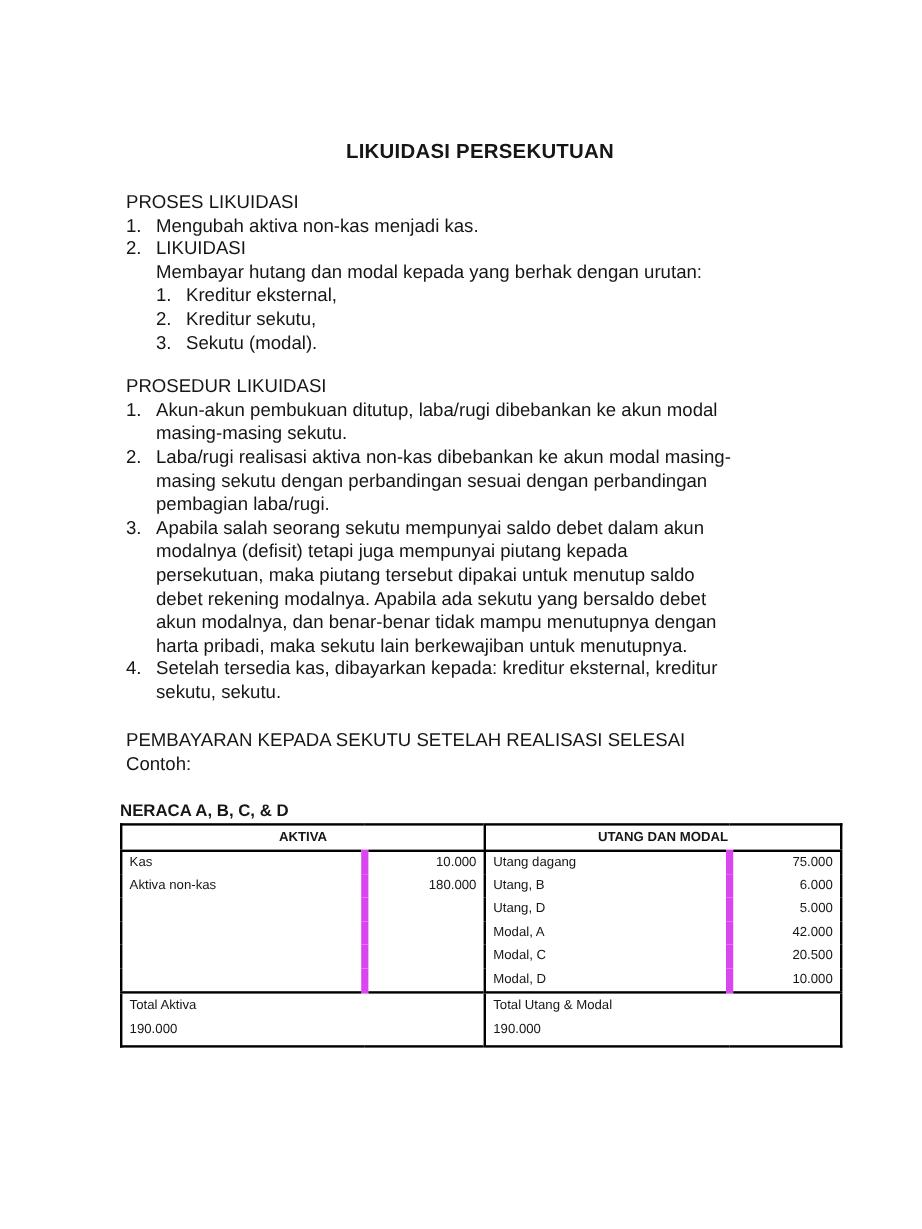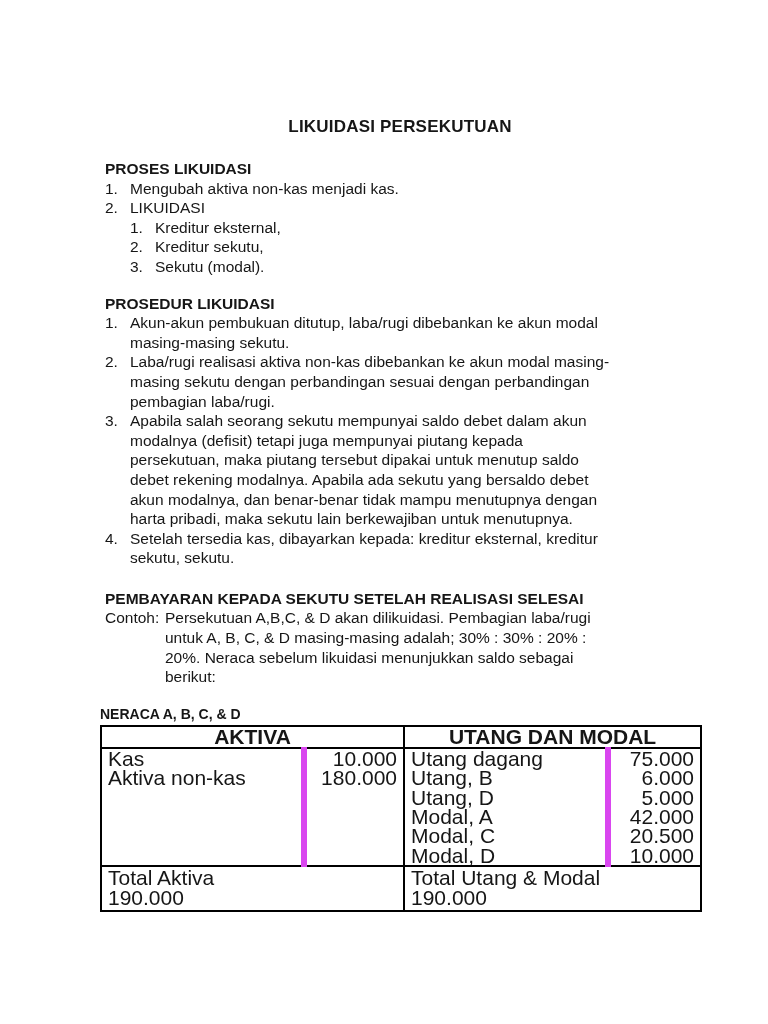--- a/index.html
+++ b/index.html
@@ -18,37 +18,37 @@
   }
   .doc-title {
     font-size: 17px; font-weight: bold; line-height: 20px;
     text-align: center; letter-spacing: 0.2px;
   }
   .txt { font-size: 15.5px; line-height: 19.6px; }
   .pre { white-space: pre-line; }
   .sec-proses   { margin-top: 22px; }
   .sec-prosedur { margin-top: 17px; }
   .sec-pembayaran { margin-top: 21px; }
-  .sec-heading { padding-left: 5px; font-weight: bold; }
+  .sec-heading { padding-left: 5px; }
   .list-item { display: flex; padding-left: 5px; }
   .marker { width: 25px; flex: none; }
   .item-body { flex: 1; min-width: 0; }
   .sub-item { display: flex; }
   .contoh-row { display: flex; padding-left: 5px; }
   .contoh-label { width: 60px; flex: none; }
 
   .neraca-title {
     margin: 18px 70px 2px 0;
     font-size: 14px; font-weight: bold; line-height: 18px;
   }
   table.neraca {
     width: 600px; table-layout: fixed;
     border-collapse: collapse;
     border: 2px solid #000;
-    font-size: 21px;
+    font-size: 11px;
   }
   table.neraca td { vertical-align: top; }
   tr.hdr td {
     font-weight: bold; text-align: center;
     line-height: 20px; height: 22px;
     border-bottom: 2px solid #000;
   }
   tr.hdr td.left-half { border-right: 2px solid #000; }
   tr.body-row td { line-height: 19.4px; }
   tr.body-row:first-of-type td { padding-top: 2px; }
@@ -76,20 +76,21 @@
       <span class="marker">1.</span>
       <div class="item-body">
         <div>Mengubah aktiva non-kas menjadi kas.</div>
       </div>
     </div>
 
     <div class="list-item">
       <span class="marker">2.</span>
       <div class="item-body">
         <div>LIKUIDASI</div>
+        <div>Membayar hutang dan modal kepada yang berhak dengan urutan:</div>
         <div class="sub-item">
           <span class="marker">1.</span>
           <div>Kreditur eksternal,</div>
         </div>
         <div class="sub-item">
           <span class="marker">2.</span>
           <div>Kreditur sekutu,</div>
         </div>
         <div class="sub-item">
           <span class="marker">3.</span>
@@ -126,24 +127,20 @@
       <span class="marker">4.</span>
       <div class="item-body pre">Setelah tersedia kas, dibayarkan kepada: kreditur eksternal, kreditur
 sekutu, sekutu.</div>
     </div>
   </div>
 
   <div class="sec-pembayaran txt">
     <div class="sec-heading">PEMBAYARAN KEPADA SEKUTU SETELAH REALISASI SELESAI</div>
     <div class="contoh-row">
       <span class="contoh-label">Contoh:</span>
-      <div class="pre">Persekutuan A,B,C, &amp; D akan dilikuidasi. Pembagian laba/rugi
-untuk A, B, C, &amp; D masing-masing adalah; 30% : 30% : 20% :
-20%. Neraca sebelum likuidasi menunjukkan saldo sebagai
-berikut:</div>
     </div>
   </div>
 
   <div class="neraca-title">NERACA A, B, C, &amp; D</div>
 
   <table class="neraca">
     <colgroup>
       <col style="width:203px">
         <col style="width:100px">
         <col style="width:204px">

